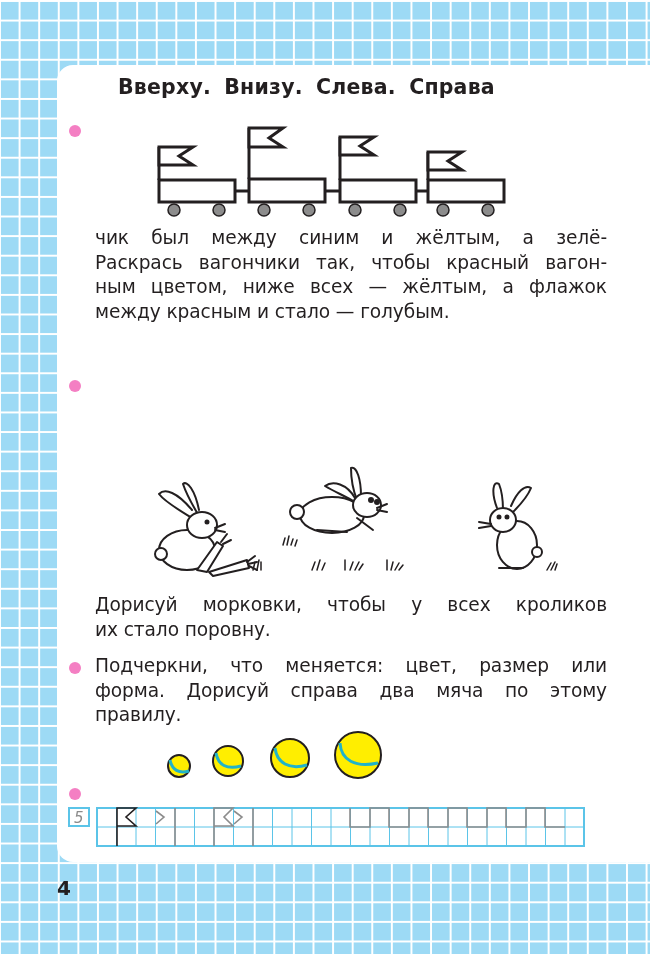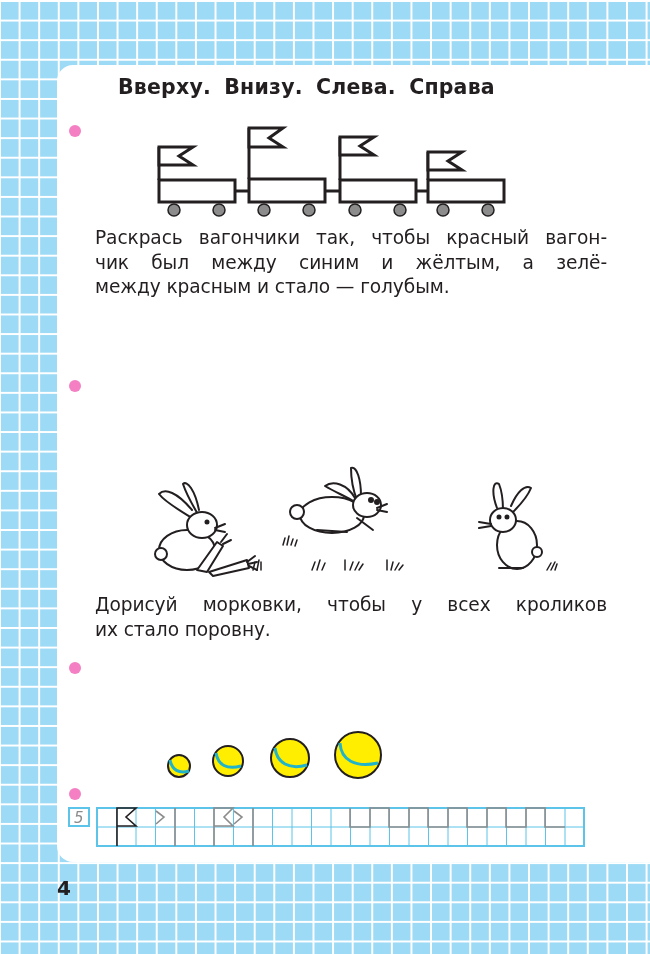--- a/index.html
+++ b/index.html
@@ -81,22 +81,23 @@
       <circle cx="107" cy="85" r="6"></circle>
         <circle cx="152" cy="85" r="6"></circle>
       <circle cx="198" cy="85" r="6"></circle>
         <circle cx="243" cy="85" r="6"></circle>
       <circle cx="286" cy="85" r="6"></circle>
         <circle cx="331" cy="85" r="6"></circle>
     </g>
   </svg>
 
   <div class="para" style="top:161px;">
+    <span class="line">чик был между синим и жёлтым, а зелё-</span>
     <span class="line">Раскрась вагончики так, чтобы красный вагон-</span>
-    <span class="line">чик был между синим и жёлтым, а зелё-</span>
+    <span class="line">ным цветом, ниже всех — жёлтым, а флажок</span>
     <span class="line last">между красным и стало — голубым.</span>
   </div>
 
   <div class="bullet" style="left:12px; top:315px;"></div>
 
   <svg class="rabbits" width="420" height="130" viewBox="0 0 420 130">
     <g fill="#ffffff" stroke="#231f20" stroke-width="2" stroke-linecap="round" stroke-linejoin="round">
 
       <g>
         <ellipse cx="40" cy="100" rx="28" ry="20"></ellipse>
@@ -146,20 +147,25 @@
       </g>
     </g>
   </svg>
 
   <div class="para" style="top:528px;">
     <span class="line">Дорисуй морковки, чтобы у всех кроликов</span>
     <span class="line last">их стало поровну.</span>
   </div>
 
   <div class="bullet" style="left:12px; top:597px;"></div>
+  <div class="para" style="top:589px;">
+    <span class="line">Подчеркни, что меняется: цвет, размер или</span>
+    <span class="line">форма. Дорисуй справа два мяча по этому</span>
+    <span class="line last">правилу.</span>
+  </div>
 
   <svg class="balls" width="230" height="56" viewBox="0 0 230 56">
     <g stroke="#231f20" stroke-width="2">
       <g>
         <circle cx="14" cy="36" r="11" fill="#ffee00"></circle>
         <path d="M5 30 C7 40 14 44 24 41" fill="none" stroke="#21b3c9" stroke-width="3"></path>
       </g>
       <g>
         <circle cx="63" cy="31" r="15" fill="#ffee00"></circle>
         <path d="M51 23 C53 35 62 40 76 36" fill="none" stroke="#21b3c9" stroke-width="3"></path>

